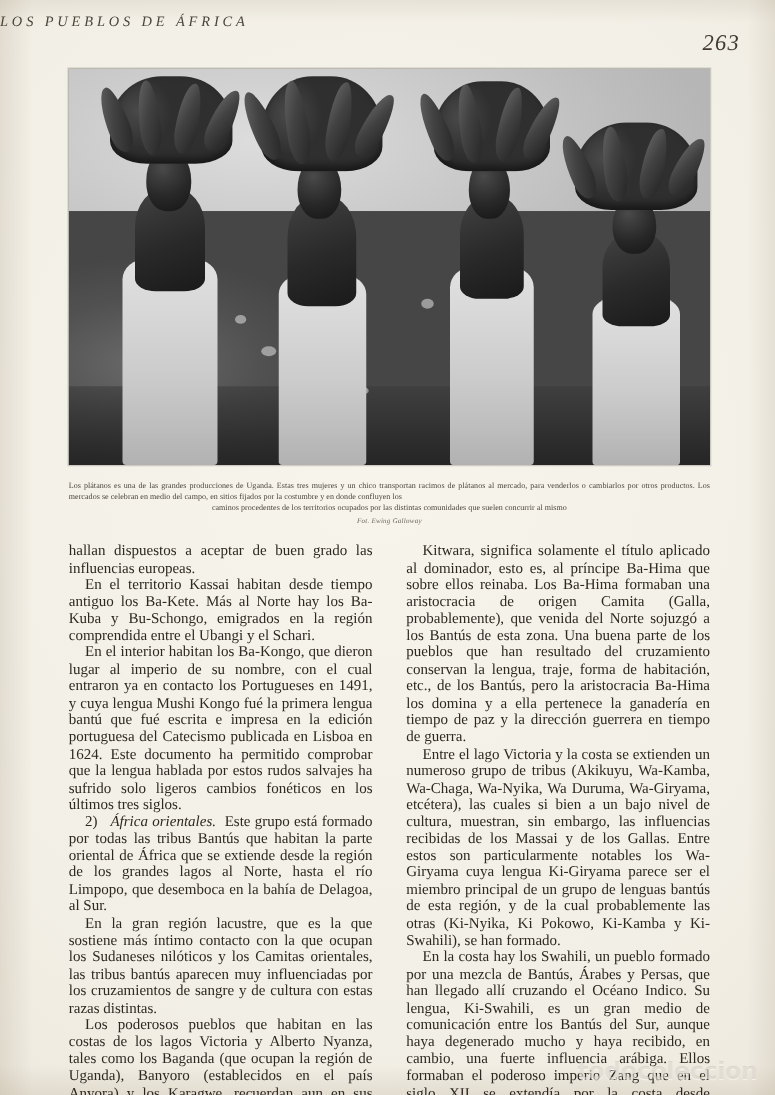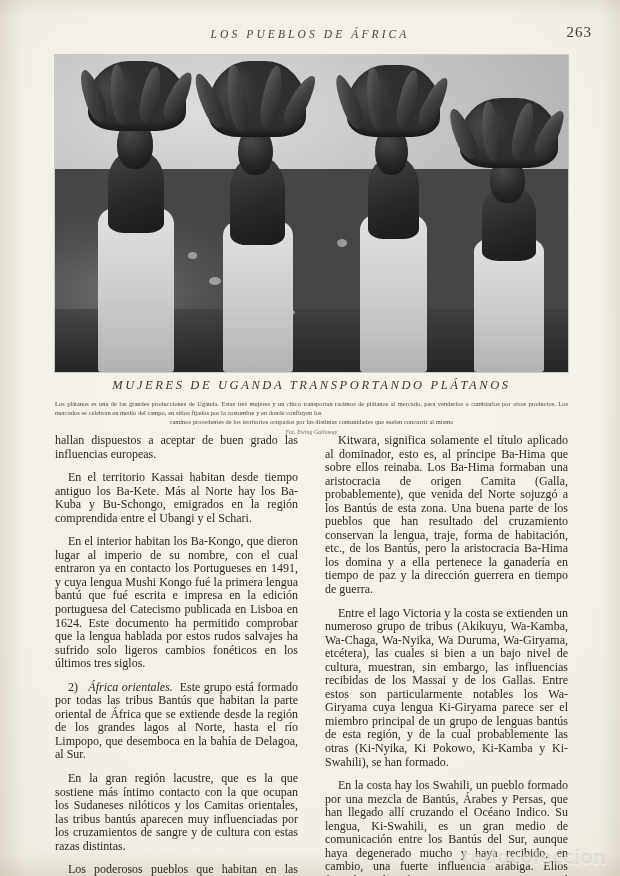--- a/index.html
+++ b/index.html
@@ -23,33 +23,33 @@
       linear-gradient(90deg, rgba(170,155,130,.22) 0px, rgba(170,155,130,0) 26px),
       linear-gradient(270deg, rgba(170,155,130,.18) 0px, rgba(170,155,130,0) 22px),
       linear-gradient(180deg, rgba(170,155,130,.16) 0px, rgba(170,155,130,0) 18px),
       linear-gradient(0deg, rgba(170,155,130,.20) 0px, rgba(170,155,130,0) 24px);
     pointer-events:none;
   }
   .sheet{position:absolute;inset:0;}
 
   
   .runhead{
-    position:absolute;left:0;right:0;top:24px;
-    text-align:center;
+    position:absolute;left:0;right:0;top:8px;
   }
   .runhead .title{
     font-style:italic;
     font-size:11.5px;
     letter-spacing:3.1px;
     color:#4a443c;
     text-transform:uppercase;
   }
   .folio{
     position:absolute;right:28px;top:24px;
-    font-size:15px;
+    font-style:italic;
+    font-size:18px;
     letter-spacing:1px;
     color:#403a33;
   }
 
   
   .plate{
     position:absolute;left:55px;top:55px;width:513px;height:317px;
     background:#8d8a84;
     overflow:hidden;
     box-shadow:0 0 0 1px rgba(90,82,70,.25);
@@ -142,21 +142,21 @@
   .col p{
     margin:0;
     font-size:12px;
     line-height:13.55px;
     text-align:justify;
     text-justify:inter-word;
     color:#2d2922;
     hyphens:auto;
     -webkit-hyphens:auto;
   }
-  .col p + p{margin-top:10px;}
+  .col p + p{margin-top:0;}
   .col p.ind{text-indent:13px;}
   .col p em{font-style:italic;}
 
   
   .watermark{
     position:absolute;right:14px;bottom:8px;
     font-family:"DejaVu Sans", sans-serif;
     font-weight:bold;
     font-size:19px;
     letter-spacing:-.3px;
@@ -236,21 +236,20 @@
           <div class="nana" style="left:5%;top:10%;width:18%;height:76%;transform:rotate(-25deg);"></div>
           <div class="nana" style="left:27%;top:4%;width:18%;height:86%;transform:rotate(-9deg);"></div>
           <div class="nana" style="left:50%;top:6%;width:18%;height:82%;transform:rotate(10deg);"></div>
           <div class="nana" style="left:72%;top:12%;width:18%;height:72%;transform:rotate(25deg);"></div>
         </div>
       </div>
     </div>
   </div>
 
   <div class="capwrap">
-    <div class="captitle">MUJERES DE UGANDA TRANSPORTANDO PLÁTANOS</div>
     <div class="capbody">
       <span>Los plátanos es una de las grandes producciones de Uganda. Estas tres mujeres y un chico transportan racimos de plátanos al mercado, para venderlos o cambiarlos por otros productos. Los mercados se celebran en medio del campo, en sitios fijados por la costumbre y en donde confluyen los</span>
       <span class="lastline">caminos procedentes de los territorios ocupados por las distintas comunidades que suelen concurrir al mismo</span>
     </div>
     <div class="credit">Fot. Ewing Galloway</div>
   </div>
 
   <div class="cols">
 
     <div class="col">

